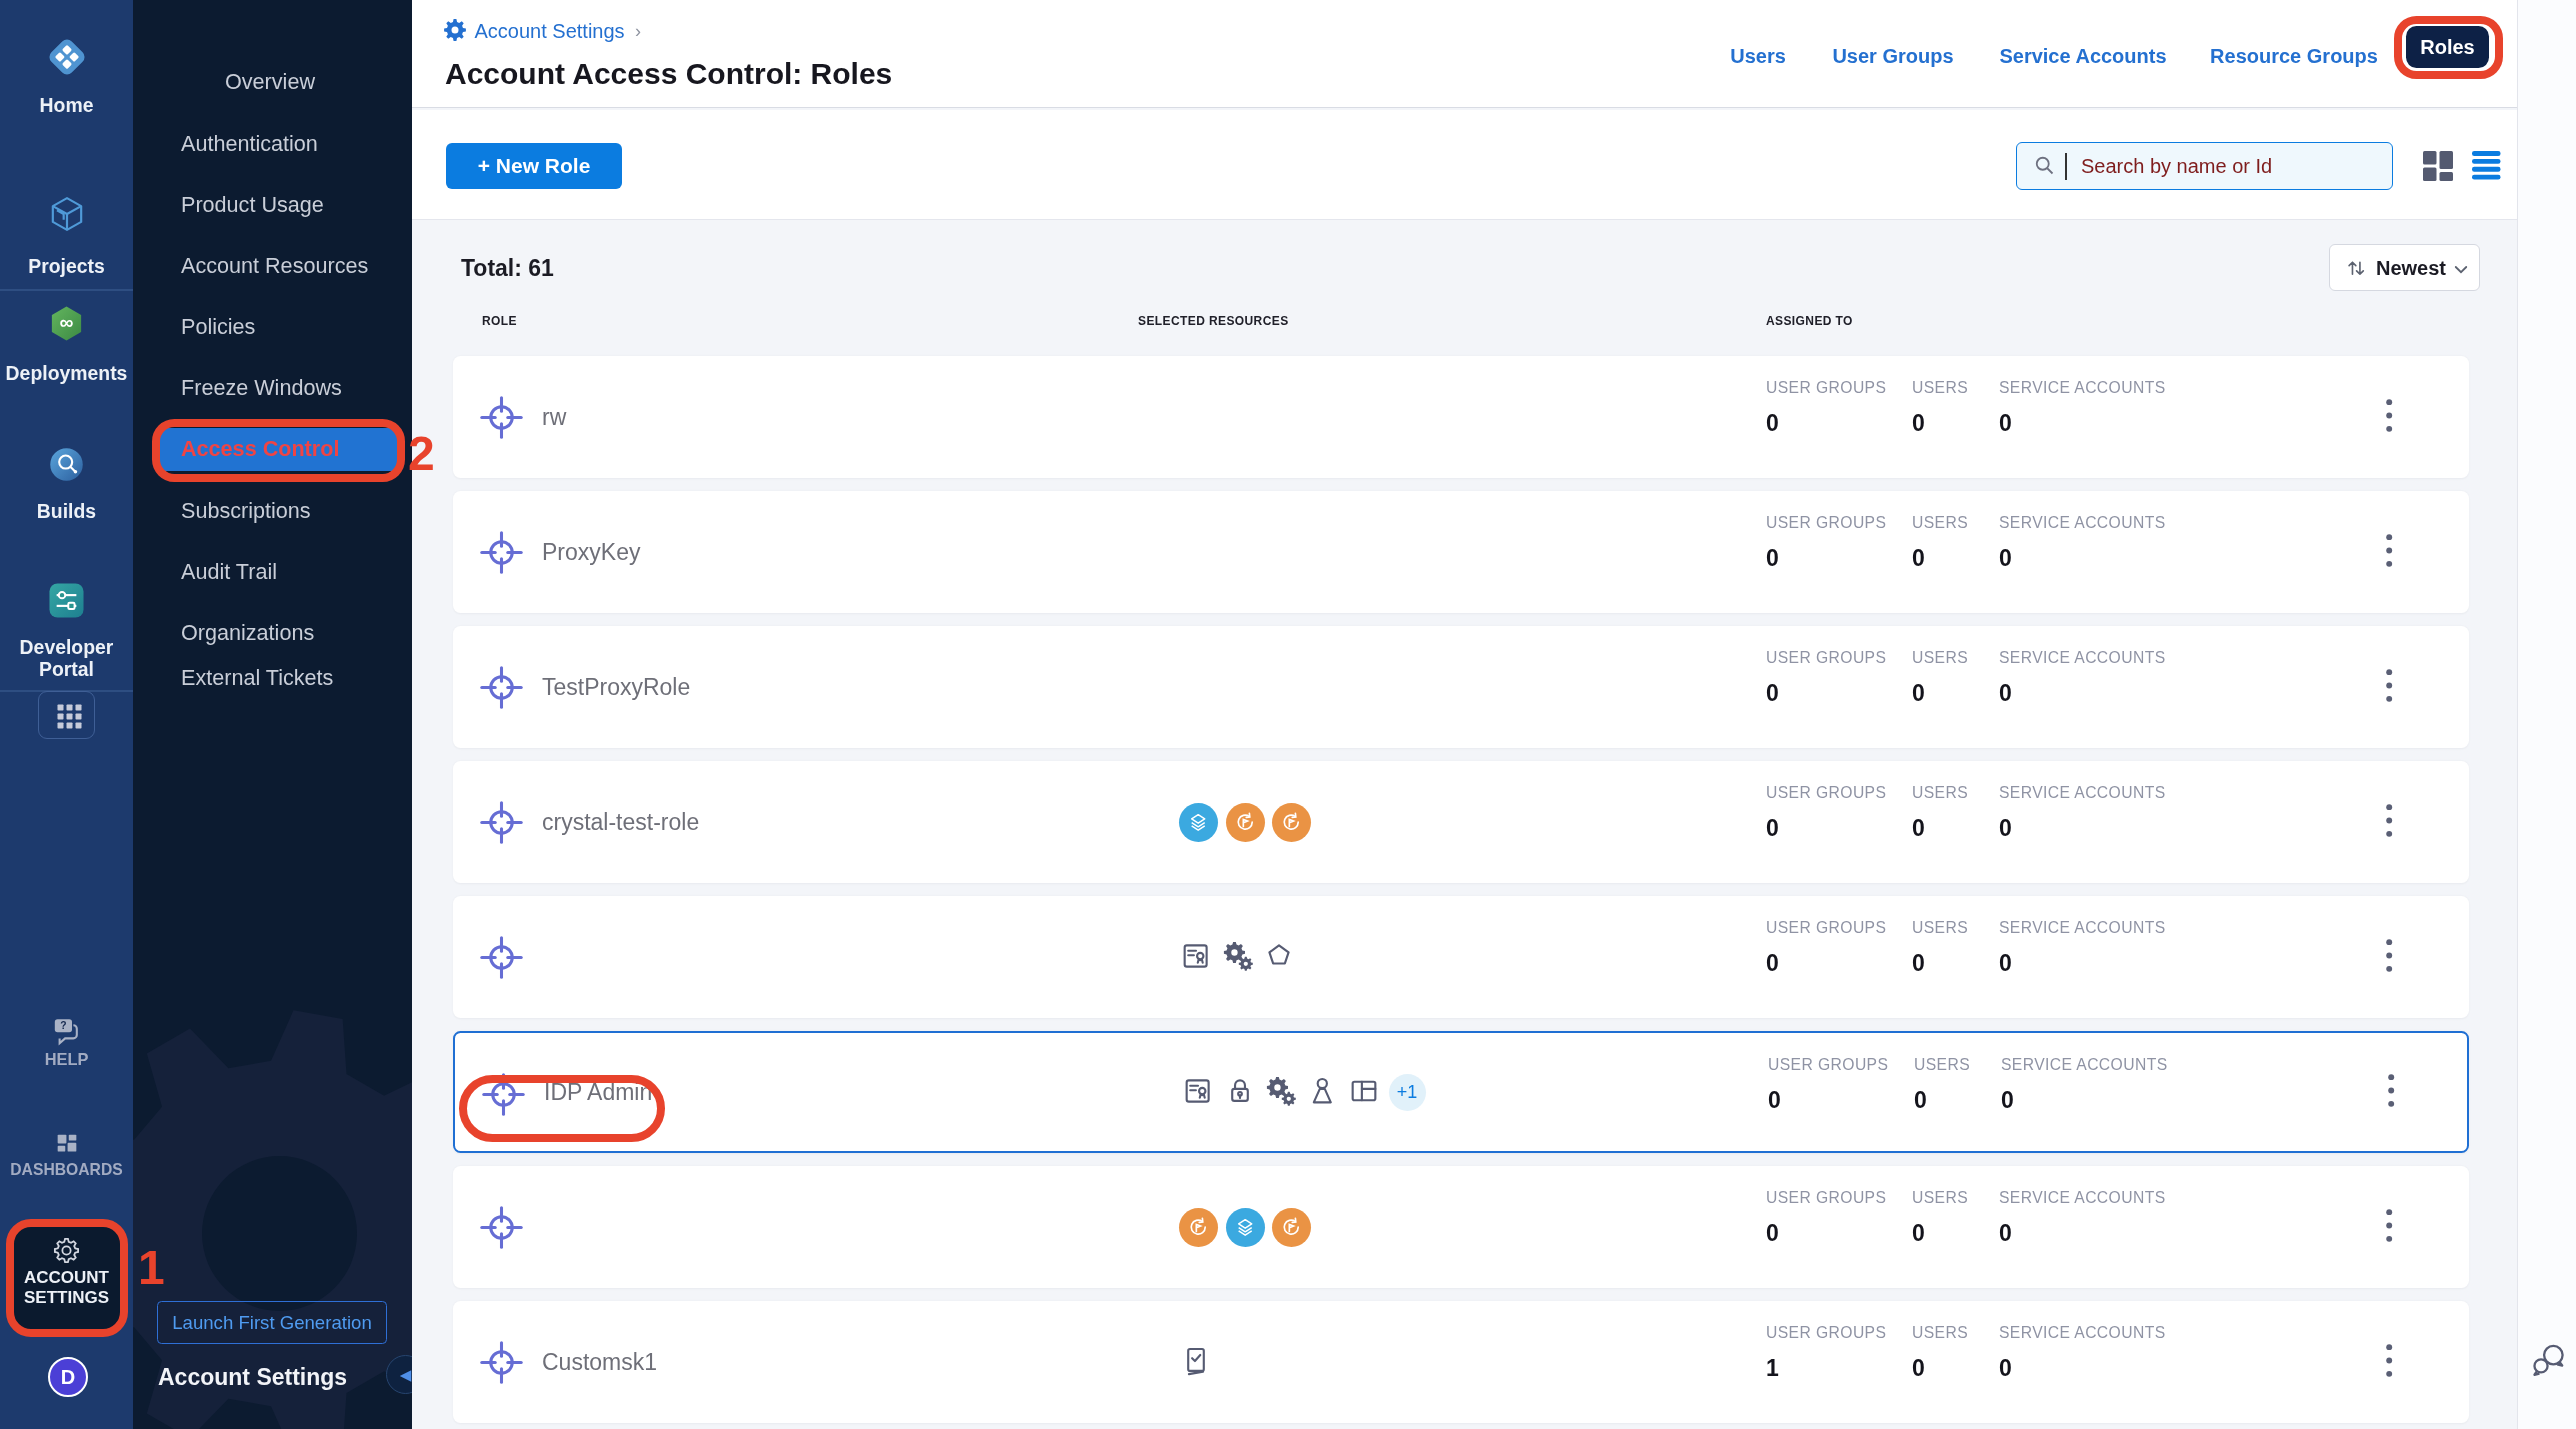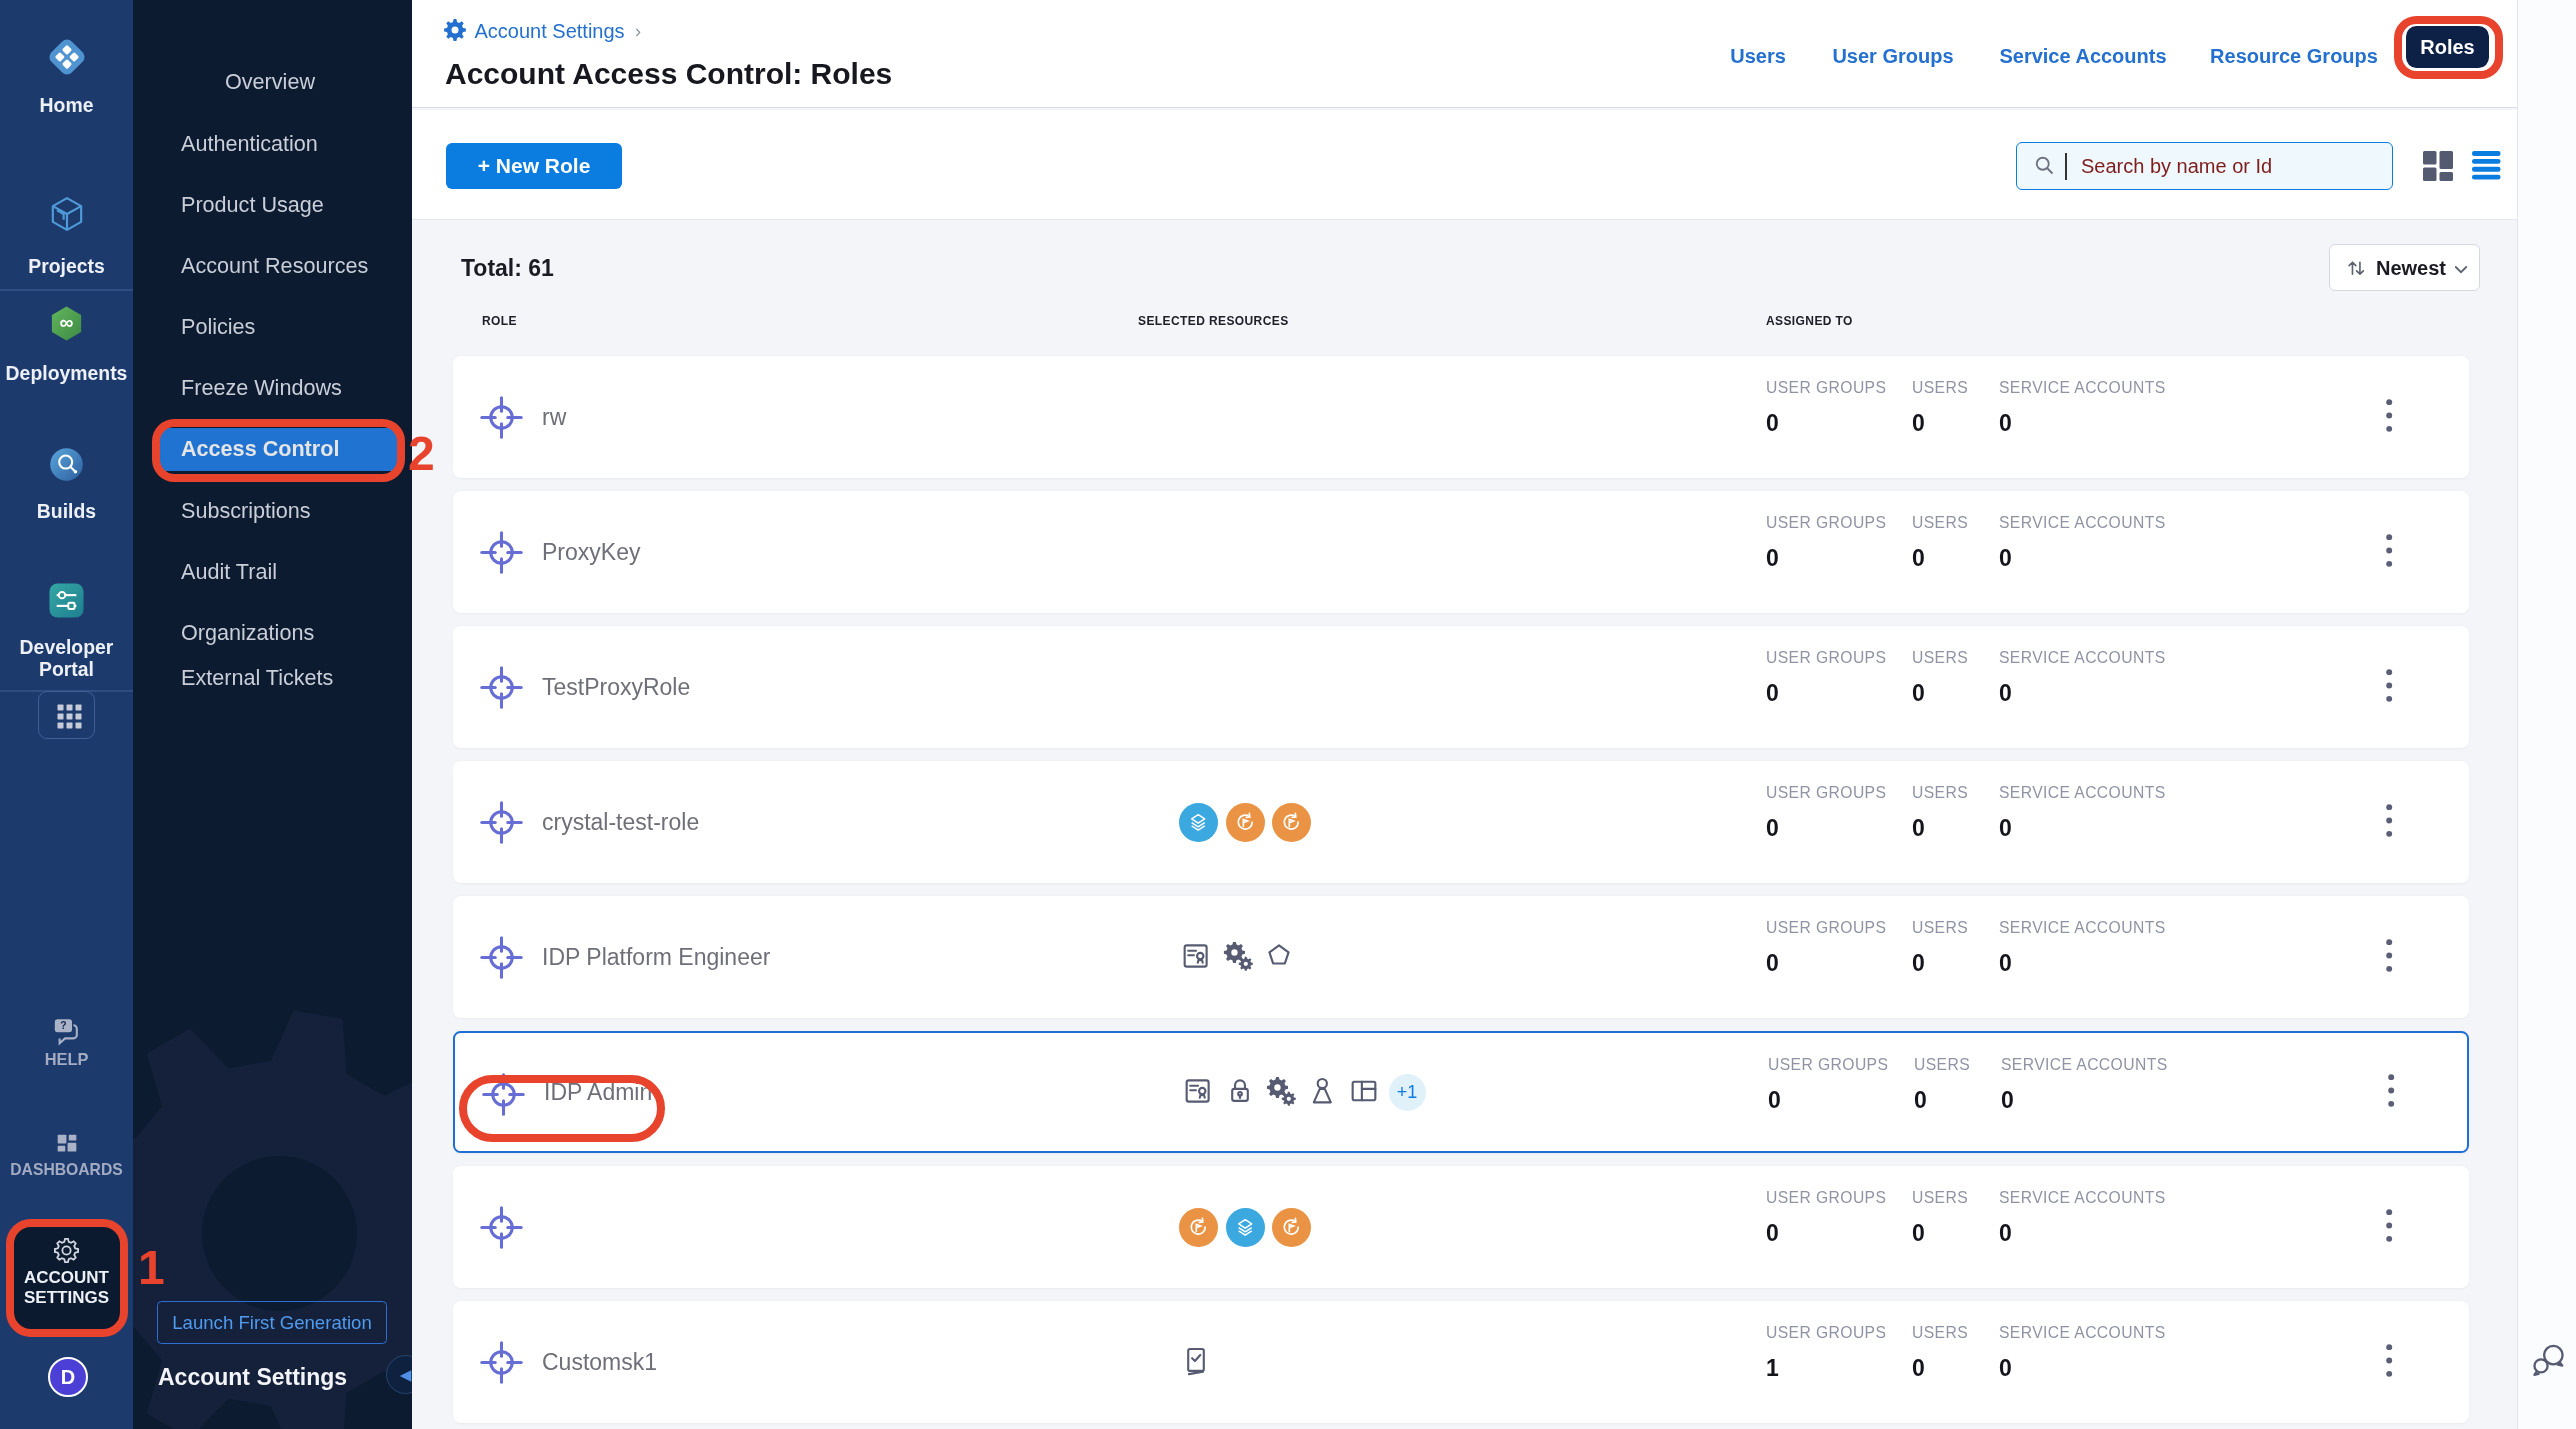--- a/index.html
+++ b/index.html
@@ -164,21 +164,21 @@
     <svg class="abs" style="left:-92px; top:995px" width="477" height="477" viewBox="0 0 640 640">
       <path d="M546.2,268.6L618.1,286.6L618.1,353.4L546.2,371.4L526.3,426.0L569.9,486.0L526.9,537.3L460.3,504.8L409.9,533.9L404.7,607.8L338.8,619.4L308.7,551.7L251.4,541.6L199.9,594.9L142.0,561.5L162.4,490.2L125.0,445.7L51.3,453.4L28.4,390.5L89.8,349.1L89.8,290.9L28.4,249.5L51.3,186.6L125.0,194.3L162.4,149.8L142.0,78.5L199.9,45.1L251.4,98.4L308.7,88.3L338.8,20.6L404.7,32.2L409.9,106.1L460.3,135.2L526.9,102.7L569.9,154.0L526.3,214.0ZM424,320A104,104 0 1 0 216,320A104,104 0 1 0 424,320Z" fill="#15213a" fill-rule="evenodd"></path>
     </svg>
     <div id="menu-pill"></div>
     <div class="menu-item" style="top:82px;margin-left:44px;">Overview</div>
     <div class="menu-item" style="top:144px;">Authentication</div>
     <div class="menu-item" style="top:205px;">Product Usage</div>
     <div class="menu-item" style="top:266px;">Account Resources</div>
     <div class="menu-item" style="top:327px;">Policies</div>
     <div class="menu-item" style="top:388px;">Freeze Windows</div>
-    <div class="menu-item" style="top:449px;color:#e5e5e5;font-weight:bold;">Access Control</div>
+    <div class="menu-item" style="top:449px;color:#ef4444;font-weight:bold;">Access Control</div>
     <div class="menu-item" style="top:511px;">Subscriptions</div>
     <div class="menu-item" style="top:572px;">Audit Trail</div>
     <div class="menu-item" style="top:633px;">Organizations</div>
     <div class="menu-item" style="top:678px;">External Tickets</div>
   <div id="launch-btn">Launch First Generation</div>
   <div id="panel-title">Account Settings</div>
   <div id="collapse">
       <span>◀</span>
     </div>
 </div>
@@ -349,21 +349,20 @@
         </svg></span>
     </div>
     <div class="rowcard" style="top: 896px;">
     <span class="abs" style="left:27px; top:40px"><svg width="43" height="43" viewBox="0 0 48 48" fill="none" stroke="#666dd4" stroke-width="3.4" stroke-linecap="round">
           <circle cx="24" cy="24" r="12"></circle>
           <line x1="24" y1="2" x2="24" y2="17"></line>
           <line x1="24" y1="31" x2="24" y2="46"></line>
           <line x1="2" y1="24" x2="17" y2="24"></line>
           <line x1="31" y1="24" x2="46" y2="24"></line>
         </svg></span>
-    <span class="role-name">IDP Platform Engineer</span>
     <span class="res-wrap">
         <span><svg width="34" height="34" viewBox="0 0 48 48" fill="none" stroke="#565b72" stroke-width="3" stroke-linecap="round" stroke-linejoin="round">
             <rect x="8" y="9" width="31" height="30" rx="3"></rect>
             <line x1="13" y1="16.5" x2="24" y2="16.5"></line>
             <line x1="13" y1="23" x2="21" y2="23"></line>
             <circle cx="30" cy="24" r="4.5"></circle>
             <path d="M26.5 33.5l1.3-5 2.2 1.4 2.2-1.4 1.3 5"></path>
           </svg></span>
         <span><svg width="34" height="34" viewBox="0 0 48 48" fill="#565b72" fill-rule="evenodd">
             <path d="M30.1,16.1L33.9,17.1L33.9,20.9L30.1,21.9L28.9,24.9L30.9,28.2L28.2,30.9L24.9,28.9L21.9,30.1L20.9,33.9L17.1,33.9L16.1,30.1L13.1,28.9L9.8,30.9L7.1,28.2L9.1,24.9L7.9,21.9L4.1,20.9L4.1,17.1L7.9,16.1L9.1,13.1L7.1,9.8L9.8,7.1L13.1,9.1L16.1,7.9L17.1,4.1L20.9,4.1L21.9,7.9L24.9,9.1L28.2,7.1L30.9,9.8L28.9,13.1ZM23.5,19A4.5,4.5 0 1 0 14.5,19A4.5,4.5 0 1 0 23.5,19Z"></path>

